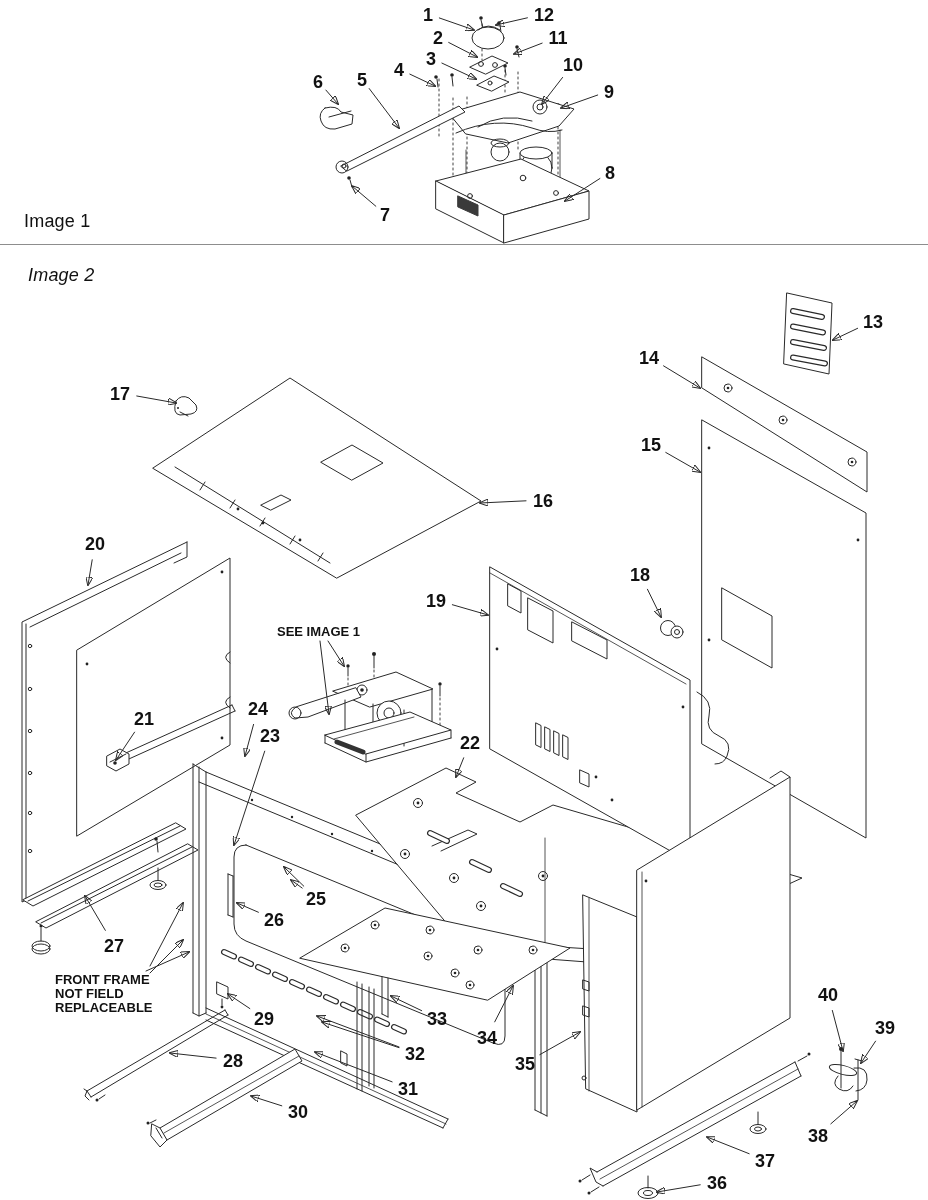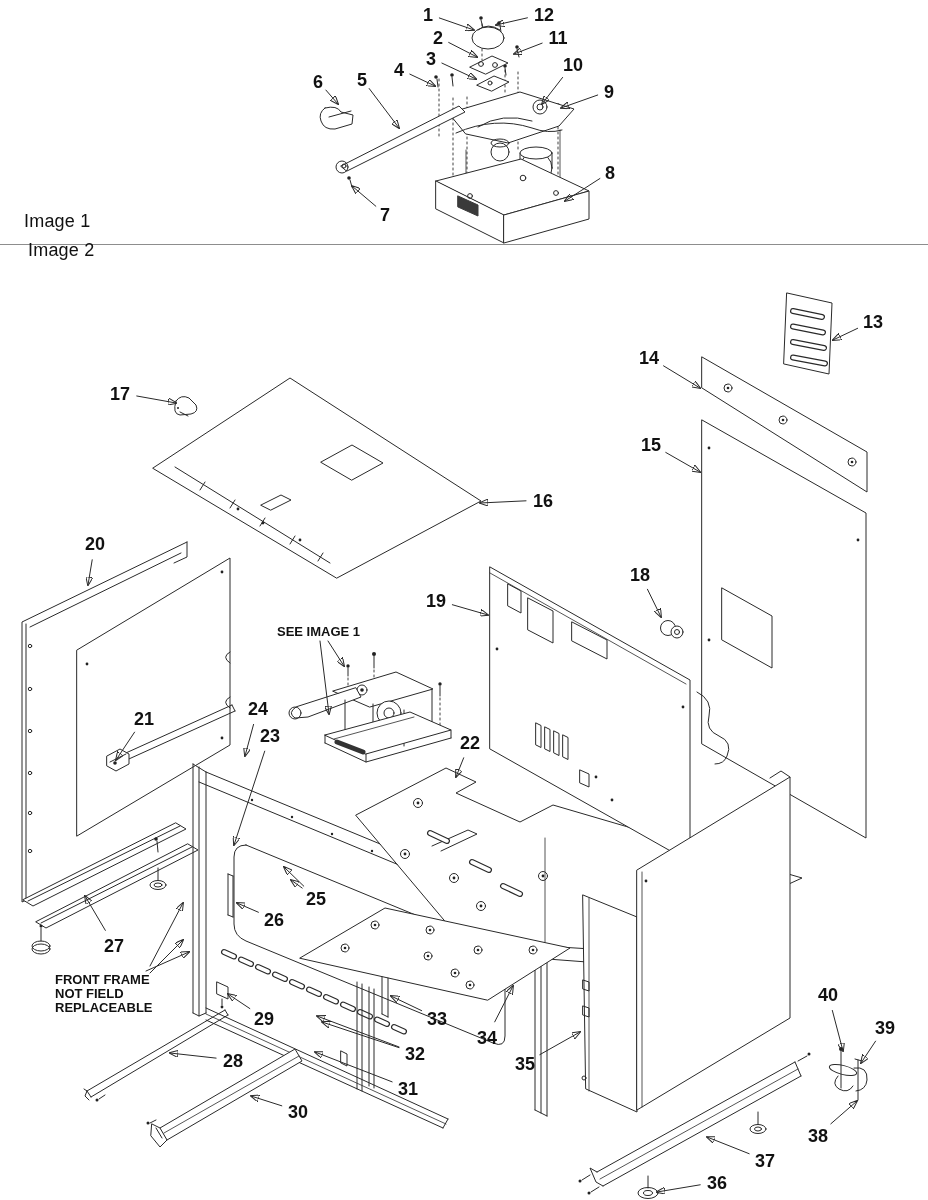--- a/index.html
+++ b/index.html
@@ -1,21 +1,21 @@
 <!DOCTYPE html>
 <html><head>
 <meta charset="utf-8">
 <style>
   html,body{margin:0;padding:0;background:#fff;}
   .canvas{position:relative;width:928px;height:1200px;background:#fff;overflow:hidden;
           font-family:"Liberation Sans", sans-serif;color:#1f1f1f;}
   svg{position:absolute;left:0;top:0;}
   .seclabel{position:absolute;font-size:18px;font-weight:500;letter-spacing:.2px;color:#111;}
   #lbl-image1{left:24px;top:211px;}
-  #lbl-image2{left:28px;top:240px;}
+  #lbl-image2{left:28px;top:265px;font-style:italic;}
   .divider{position:absolute;left:0;top:244px;width:928px;height:0;
            border-top:1.6px solid #8d8d8d;}
   
   .art path,.art line,.art polygon,.art polyline,.art ellipse,.art circle,.art rect{
       stroke:#2a2a2a;stroke-width:1;fill:none;stroke-linejoin:round;stroke-linecap:round;}
   .art .fillw{fill:#ffffff;}
   .art .dark{fill:#3a3a3a;stroke:#3a3a3a;}
   .art .dot{stroke-dasharray:2,3;stroke-width:.9;}
   .art .thin{stroke-width:.8;}
   .art .head{fill:#222;stroke:none;}

